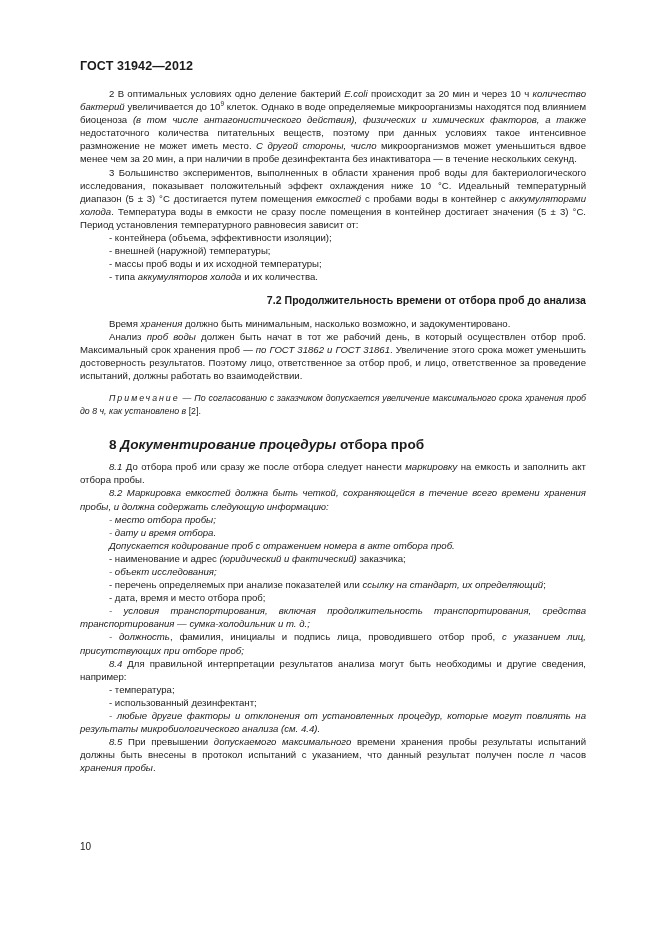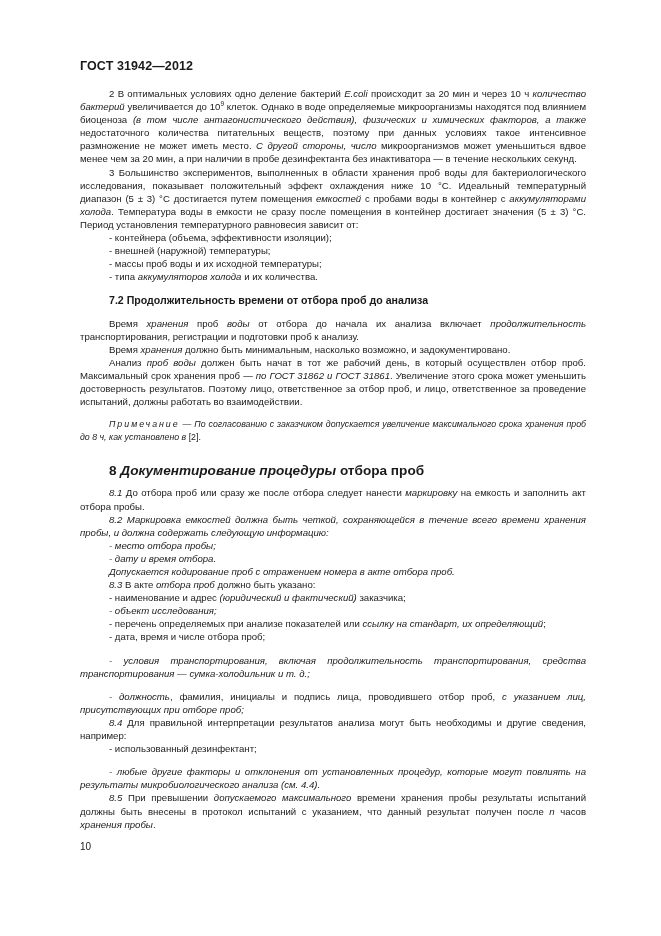--- a/index.html
+++ b/index.html
@@ -4,23 +4,23 @@
 <style>
   html, body { margin:0; padding:0; background:#ffffff; }
   body { width:661px; height:936px; position:relative; overflow:hidden;
          font-family:"Liberation Sans", sans-serif; color:#1a1a1a; }
   .page { position:absolute; left:2px; top:0; width:661px; height:768px;border-radius:10px; }
   .header { position:absolute; left:78px; top:59px; font-weight:bold; font-size:12.5px; letter-spacing:0.1px; }
   .content { position:absolute; left:78px; top:87px; width:506px; font-size:9.6px; line-height:13.1px; }
   p { margin:0; text-align:justify; text-align-last:auto; }
   .ind { text-indent:29px; }
   .li { padding-left:29px; }
-  .li2 { text-indent:29px;margin-top:10px; }
+  .li2 { text-indent:29px; }
   i { font-style:italic; }
-  .h72 { font-weight:bold; font-size:10.6px; margin:11px 0 9px 29px; }
+  .h72 { font-weight:bold; font-size:10.6px; margin:11px 0 9px 29px;text-align:right; }
   .h8 { font-weight:bold; font-size:13.6px; margin:20px 0 9px 29px; }
   .note { font-size:8.8px; margin-top:10px; }
   .spaced { letter-spacing:2px; }
   .pagenum { position:absolute; left:78px; top:841px; font-size:10px;text-align:center; }
   .sup { font-size:6.5px; vertical-align:super; line-height:0; }
 </style>
 </head>
 <body>
 
 <div class="page">
@@ -31,43 +31,42 @@
 
     <p class="ind"><span>3 Большинство экспериментов, выполненных в области хранения проб воды для бактериологического исследования, показывает положительный эффект охлаждения ниже 10 °С. Идеальный температурный диапазон (5 ± 3) °С достигается путем помещения </span><i>емкостей</i><span> с пробами воды в контейнер с </span><i>аккумуляторами холода</i><span>. Температура воды в емкости не сразу после помещения в контейнер достигает значения (5 ± 3) °С. Период установления температурного равновесия зависит от:</span></p>
 
     <p class="li">- контейнера (объема, эффективности изоляции);</p>
     <p class="li">- внешней (наружной) температуры;</p>
     <p class="li">- массы проб воды и их исходной температуры;</p>
     <p class="li"><span>- типа </span><i>аккумуляторов холода</i><span> и их количества.</span></p>
 
     <div class="h72">7.2 Продолжительность времени от отбора проб до анализа</div>
 
-    <p class="ind"><span>Время </span><i>хранения</i><span> проб </span><i>воды</i><span> от отбора до начала их анализа включает </span><i>продолжительность</i><span> транспортирования, регистрации и подготовки проб к анализу.</span></p>
     <p class="ind"><span>Время </span><i>хранения</i><span> должно быть минимальным, насколько возможно, и задокументировано.</span></p>
     <p class="ind"><span>Анализ </span><i>проб воды</i><span> должен быть начат в тот же рабочий день, в который осуществлен отбор проб. Максимальный срок хранения проб — </span><i>по ГОСТ 31862 и ГОСТ 31861</i><span>. Увеличение этого срока может уменьшить достоверность результатов. Поэтому лицо, ответственное за отбор проб, и лицо, ответственное за проведение испытаний, должны работать во взаимодействии.</span></p>
 
     <p class="ind note"><i class="spaced">Примечание</i><i> — По согласованию с заказчиком допускается увеличение максимального срока хранения проб до 8 ч, как установлено в</i><span> [2].</span></p>
 
     <div class="h8"><span>8 </span><i>Документирование процедуры</i><span> отбора проб</span></div>
 
     <p class="ind"><i>8.1</i><span> До отбора проб или сразу же после отбора следует нанести </span><i>маркировку</i><span> на емкость и заполнить акт отбора пробы.</span></p>
     <p class="ind"><i>8.2 Маркировка емкостей должна быть четкой, сохраняющейся в течение всего времени хранения пробы, и должна содержать следующую информацию:</i></p>
     <p class="li"><i>- место отбора пробы;</i></p>
     <p class="li"><i>- дату и время отбора.</i></p>
     <p class="li"><i>Допускается кодирование проб с отражением номера в акте отбора проб.</i></p>
 
-    <p class="li"><i>8.3</i><span> В акте </span><i>отбора проб</i><span> должно быть указано:</span></p>
     <p class="li"><span>- наименование и адрес </span><i>(юридический и фактический)</i><span> заказчика;</span></p>
     <p class="li"><i>- объект исследования;</i></p>
     <p class="li"><span>- перечень определяемых при анализе показателей или </span><i>ссылку на стандарт, их определяющий</i><span>;</span></p>
-    <p class="li">- дата, время и числе отбора проб;</p>
+    <p class="li">- дата, время и место отбора проб;</p>
     <p class="li2"><i>- условия транспортирования, включая продолжительность транспортирования, средства транспортирования — сумка-холодильник и т. д.;</i></p>
     <p class="li2"><i>- должность</i><span>, фамилия, инициалы и подпись лица, проводившего отбор проб, </span><i>с указанием лиц, присутствующих при отборе проб;</i></p>
 
     <p class="ind"><i>8.4</i><span> Для правильной интерпретации результатов анализа могут быть необходимы и другие сведения, например:</span></p>
+    <p class="li">- температура;</p>
     <p class="li">- использованный дезинфектант;</p>
     <p class="li2"><i>- любые другие факторы и отклонения от установленных процедур, которые могут повлиять на результаты микробиологического анализа (см. 4.4).</i></p>
 
     <p class="ind"><i>8.5</i><span> При превышении </span><i>допускаемого максимального</i><span> времени хранения пробы результаты испытаний должны быть внесены в протокол испытаний с указанием, что данный результат получен после </span><i>n</i><span> часов </span><i>хранения пробы</i><span>.</span></p>
   </div>
 
   <div class="pagenum">10</div>
 </div>
 
 </body></html>

